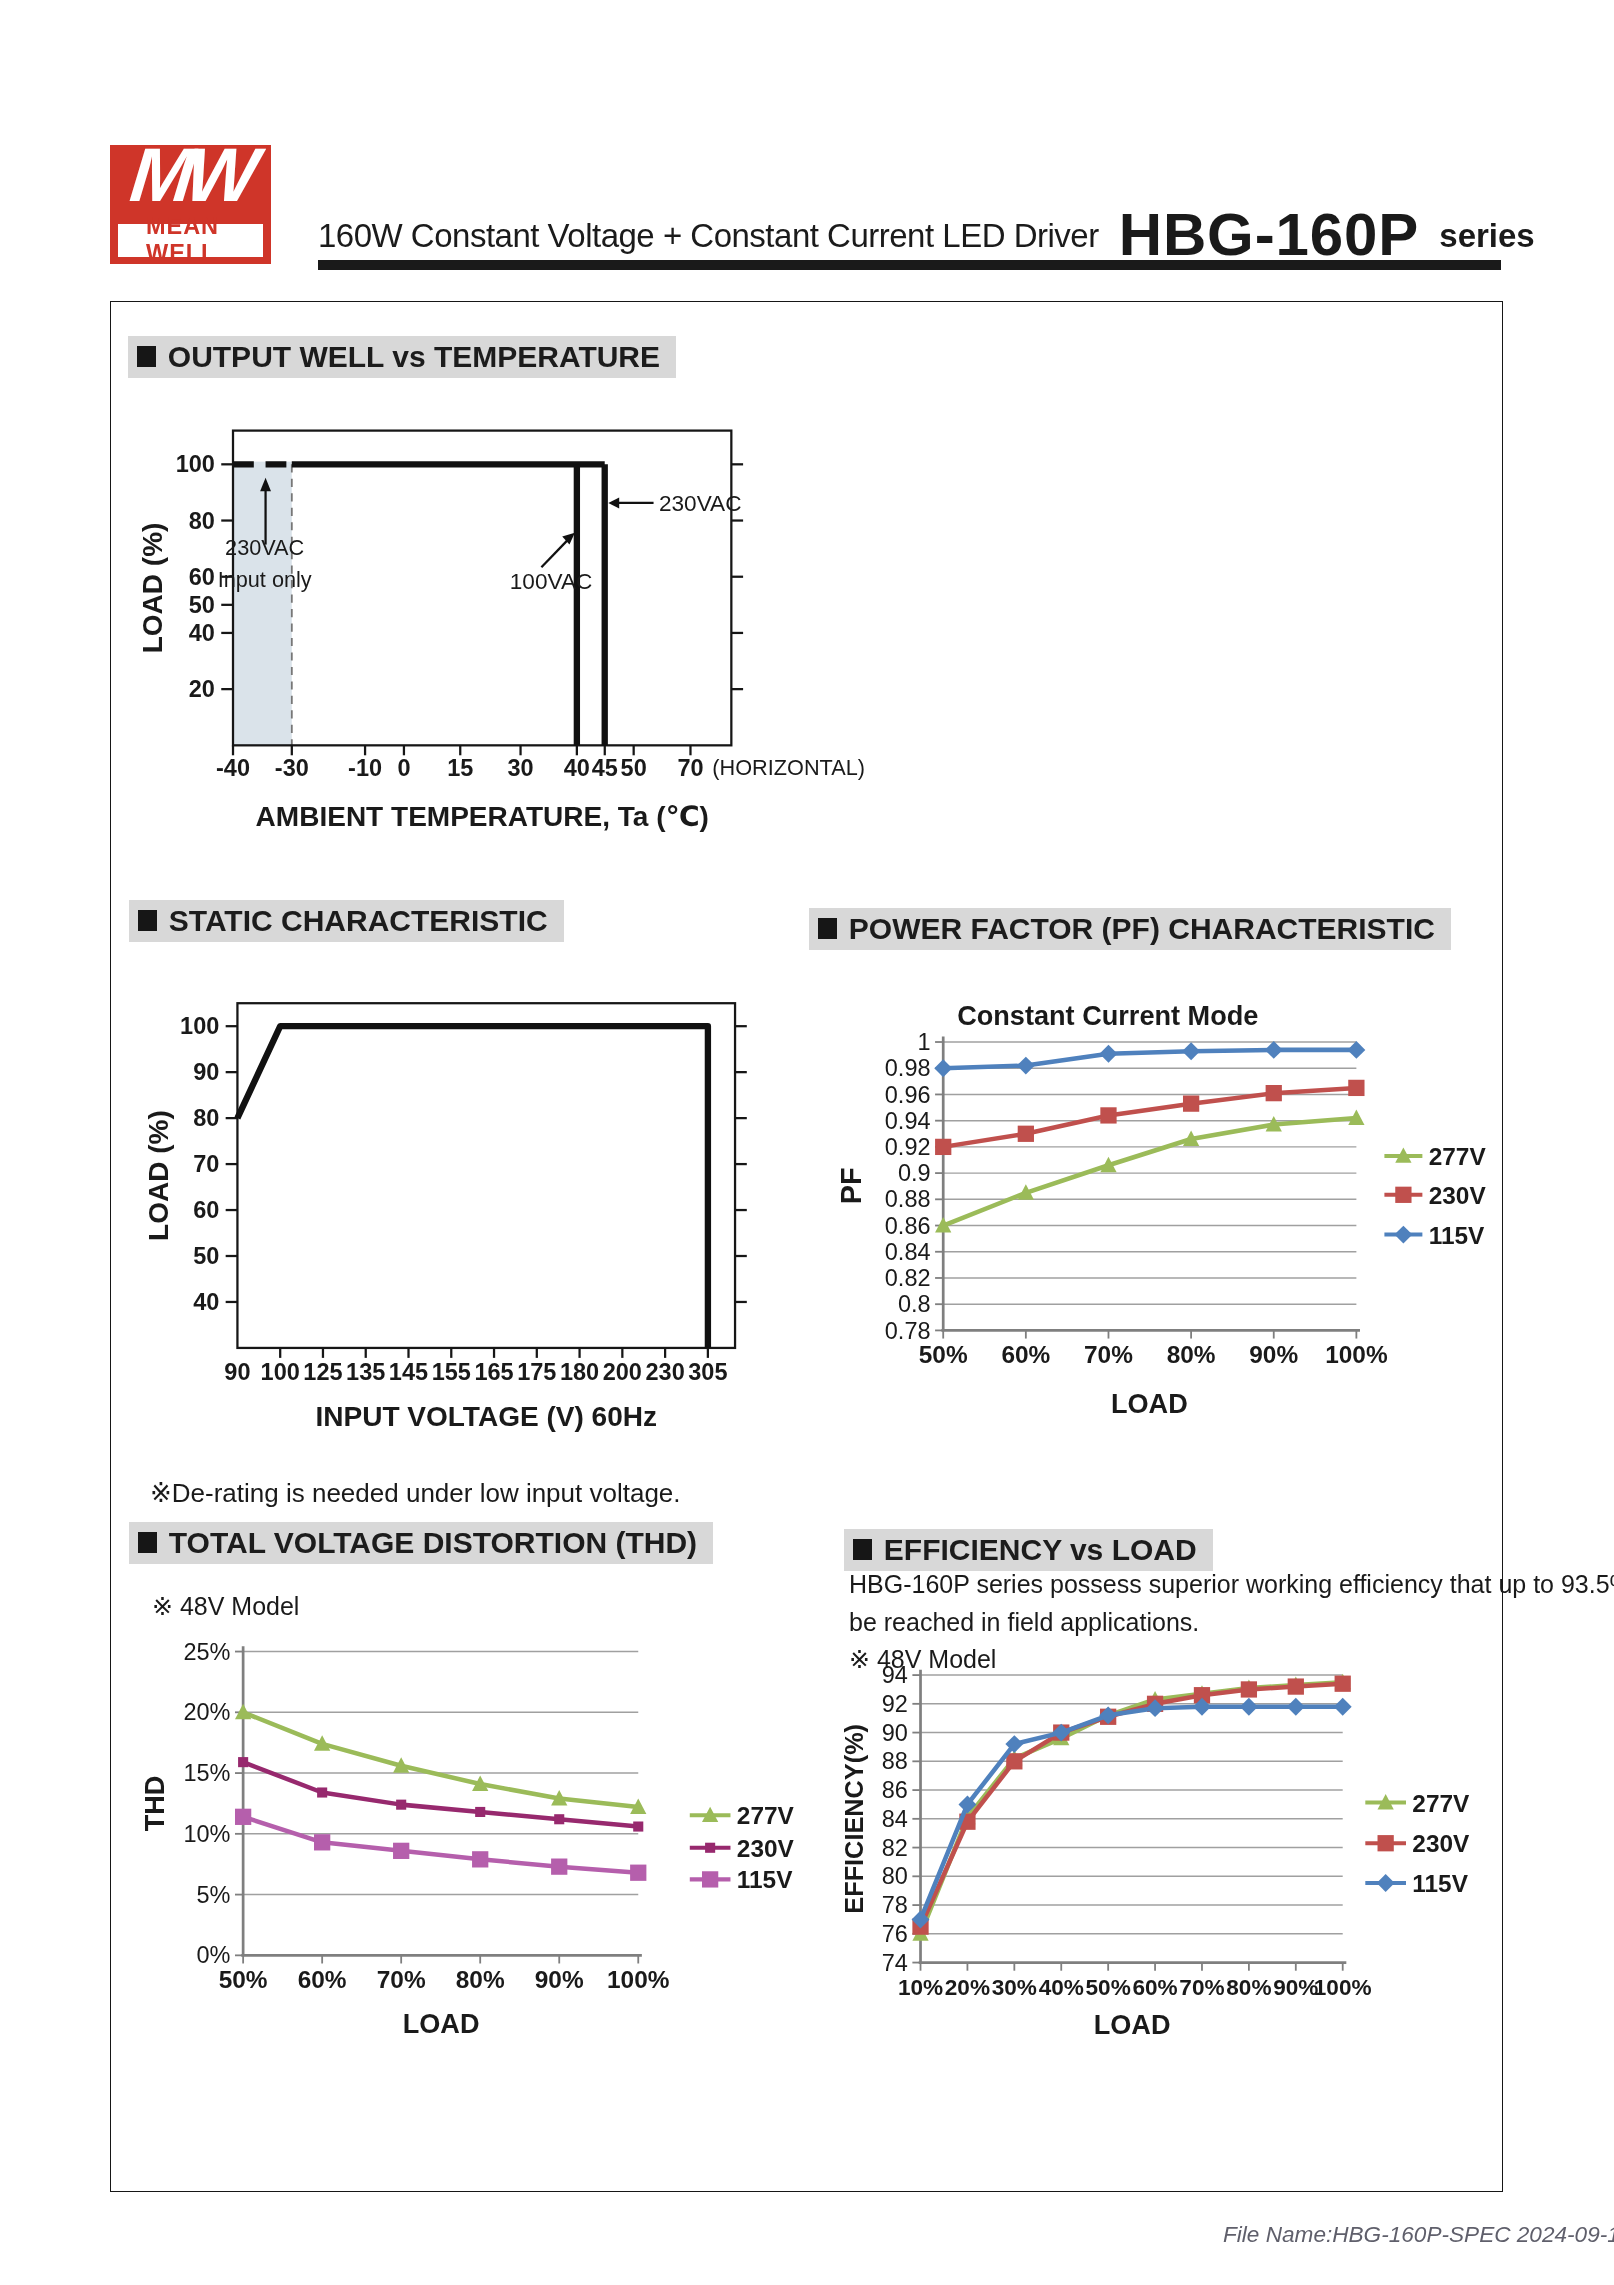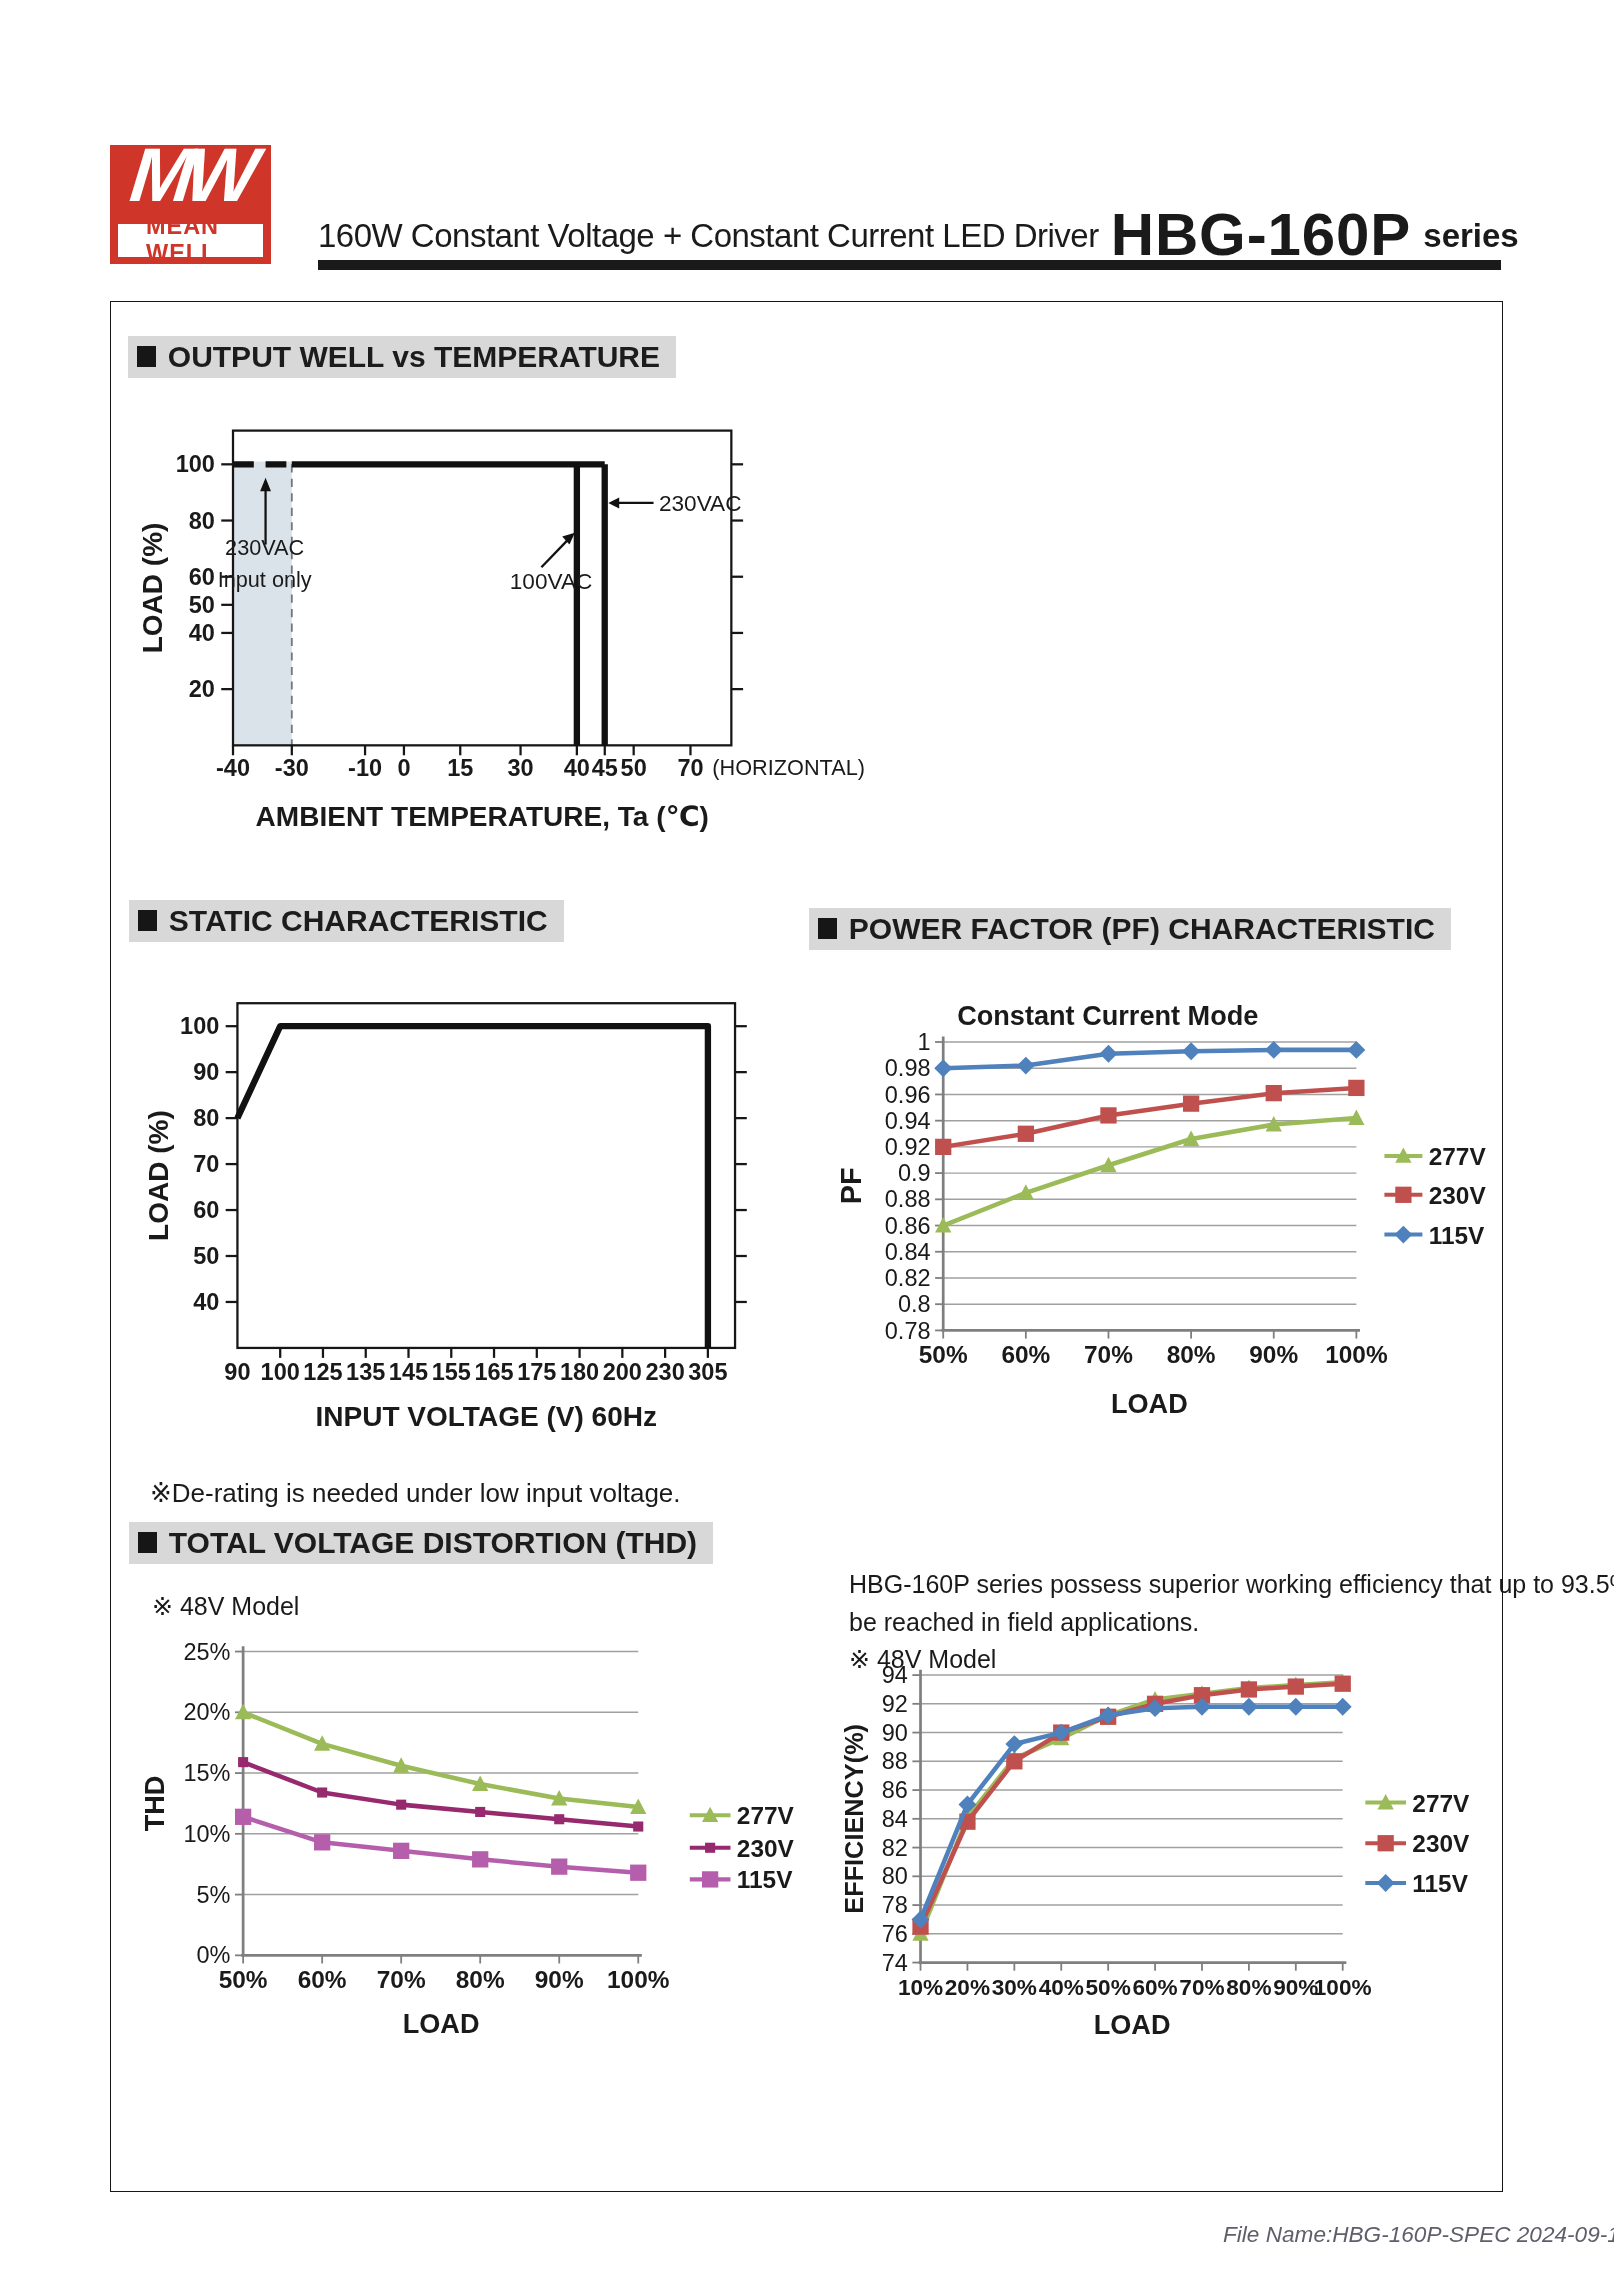--- a/index.html
+++ b/index.html
@@ -8,21 +8,21 @@
   .abs{position:absolute;}
   
   .logo{left:110px;top:145px;width:161px;height:119px;background:#CF3529;}
   .logo .mw{position:absolute;left:0;right:0;top:-14.5px;text-align:center;
     font-style:italic;font-weight:800;font-size:76px;color:#fff;letter-spacing:-8.1px;
     transform:skewX(-6deg);}
   .logo .strip{position:absolute;left:8.1px;right:8.1px;bottom:7.2px;height:33px;background:#fff;
     display:flex;align-items:center;justify-content:center;}
   .logo .strip span{color:#CF3529;font-weight:800;font-size:23.5px;letter-spacing:0.9px;padding-left:28px;}
   
-  .titlerow{left:318px;top:163px;width:1183px;height:96px;display:flex;align-items:flex-end;gap:12px;}
+  .titlerow{left:318px;top:163px;width:1183px;height:96px;display:flex;align-items:flex-end;gap:20px;}
   .t-main{font-size:33px;letter-spacing:-0.5px;color:#1b1b1b;padding-bottom:3.6px;white-space:nowrap;}
   .t-prod{font-size:60px;font-weight:800;letter-spacing:0.9px;line-height:0.82;white-space:nowrap;}
   .t-series{font-size:33px;font-weight:700;padding-bottom:3.6px;white-space:nowrap;}
   .t-bar{left:318px;top:260px;width:1183px;height:10px;background:#1a1a1a;}
   .content-border{left:110px;top:301px;width:1391px;height:1889px;border:1.8px solid #161616;}
   
   .sec{display:inline-flex;align-items:center;gap:11.8px;background:#D8D8D8;
        padding:5.4px 16.3px 5.4px 9px;height:31px;}
   .sec .sq{width:19px;height:21px;background:#161616;flex:none;}
   .sec .lbl{font-size:30px;font-weight:700;white-space:nowrap;color:#1c1c1c;}
@@ -60,20 +60,24 @@
     <span class="sq"></span>
     <span class="lbl">STATIC CHARACTERISTIC</span>
   </div>
   <div class="abs sec" style="left:809px;top:908px;">
     <span class="sq"></span>
     <span class="lbl">POWER FACTOR (PF) CHARACTERISTIC</span>
   </div>
   <div class="abs sec" style="left:129px;top:1522px;">
     <span class="sq"></span>
     <span class="lbl">TOTAL VOLTAGE DISTORTION (THD)</span>
+  </div>
+  <div class="abs sec" style="left:844px;top:1529px;">
+    <span class="sq"></span>
+    <span class="lbl">EFFICIENCY vs LOAD</span>
   </div>
 
   <div class="abs note" style="left:150px;top:1478px;font-size:26px;">※De-rating is needed under low input voltage.</div>
   <div class="abs note" style="left:152px;top:1592px;">※ 48V Model</div>
   <div class="abs note" style="left:849px;top:1570px;">HBG-160P series possess superior working efficiency that up to 93.5% can</div>
   <div class="abs note" style="left:849px;top:1608px;">be reached in field applications.</div>
   <div class="abs note" style="left:849px;top:1645px;">※ 48V Model</div>
 
   <div id="chart-derating" class="abs mount" style="left:118px;top:389px;width:760px;height:615px;">
       <svg viewBox="0 0 840 680" width="760" height="615">

